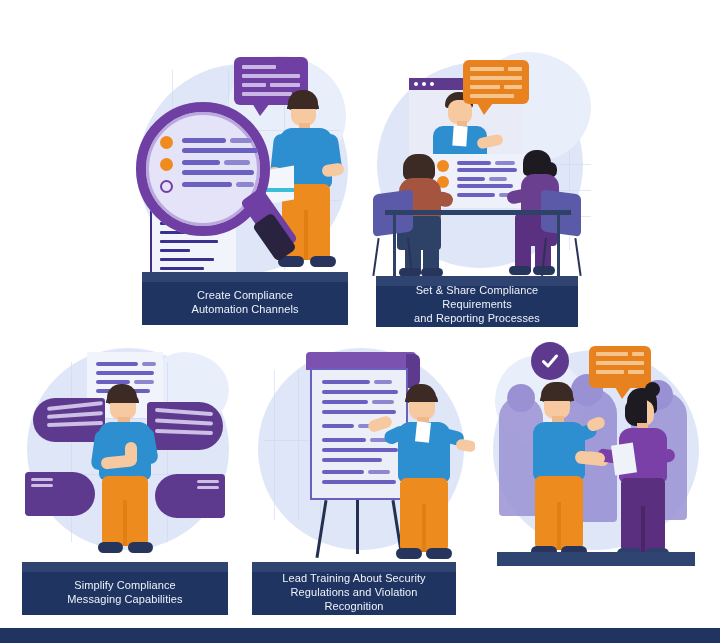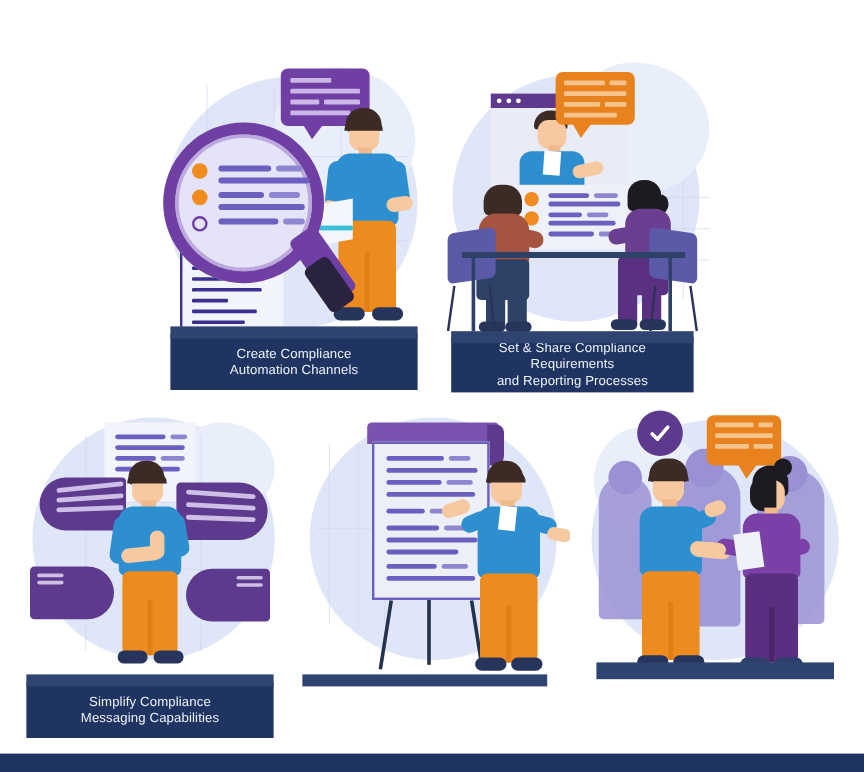--- a/index.html
+++ b/index.html
@@ -377,20 +377,26 @@
         <div class="skin" style="position:absolute;left:-22px;top:34px;width:24px;height:12px;border-radius:7px;transform:rotate(-18deg);"></div>
         <div class="shirt" style="position:absolute;left:50px;top:46px;width:24px;height:14px;border-radius:8px;transform:rotate(14deg);"></div>
         <div class="skin" style="position:absolute;left:66px;top:56px;width:20px;height:11px;border-radius:6px;transform:rotate(10deg);"></div>
         <div class="pants" style="position:absolute;left:10px;top:94px;width:48px;height:74px;border-radius:6px;"></div>
         <div style="position:absolute;left:32px;top:120px;width:4px;height:48px;background:#e07f13;"></div>
         <div class="shoe" style="position:absolute;left:6px;top:164px;width:26px;height:11px;border-radius:6px;"></div>
         <div class="shoe" style="position:absolute;left:36px;top:164px;width:26px;height:11px;border-radius:6px;"></div>
       </div>
     </div>
 
+    <div class="caption" style="left:2px;top:228px;width:204px;height:47px;">
+      <span>
+        <span>Lead Training About Security</span>
+        <span>Regulations and Violation Recognition</span>
+      </span>
+    </div>
   </div>
 
   <div class="card" style="left:485px;top:340px;width:225px;height:280px;">
     <div class="scene" style="left:0;top:0;width:225px;height:228px;">
       <div class="blob" style="left:8px;top:10px;width:206px;height:200px;"></div>
       <div class="blob2" style="left:10px;top:16px;width:90px;height:90px;background:#e9eefb;"></div>
 
       <div class="silhouette" style="left:14px;top:56px;width:44px;height:120px;border-radius:22px 22px 4px 4px;opacity:.85;"></div>
       <div class="circ" style="left:22px;top:44px;width:28px;height:28px;background:#9a91d4;"></div>
       <div class="silhouette" style="left:74px;top:48px;width:58px;height:134px;border-radius:26px 26px 4px 4px;opacity:.9;"></div>

